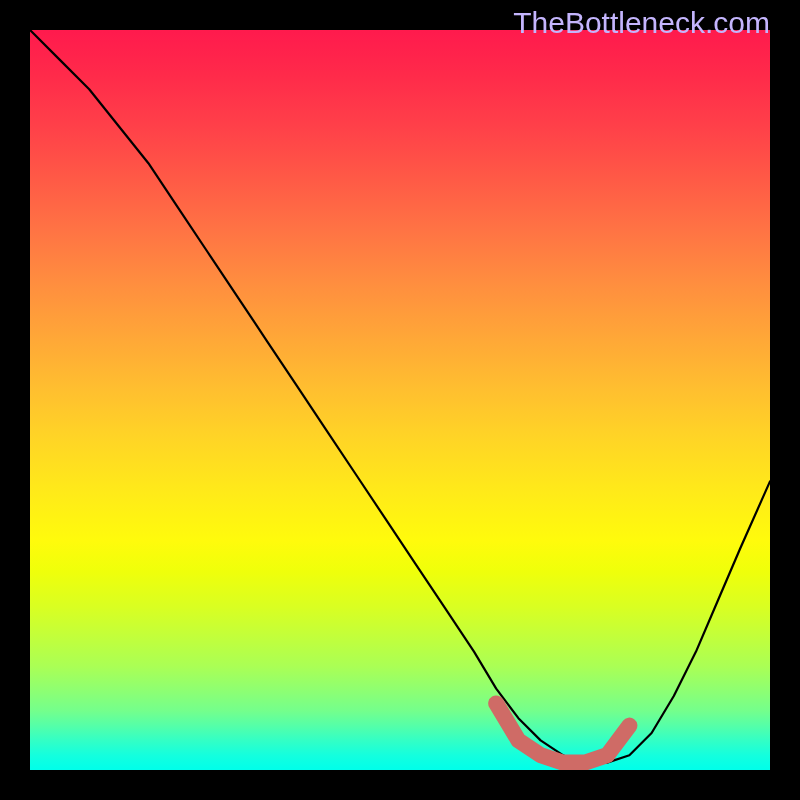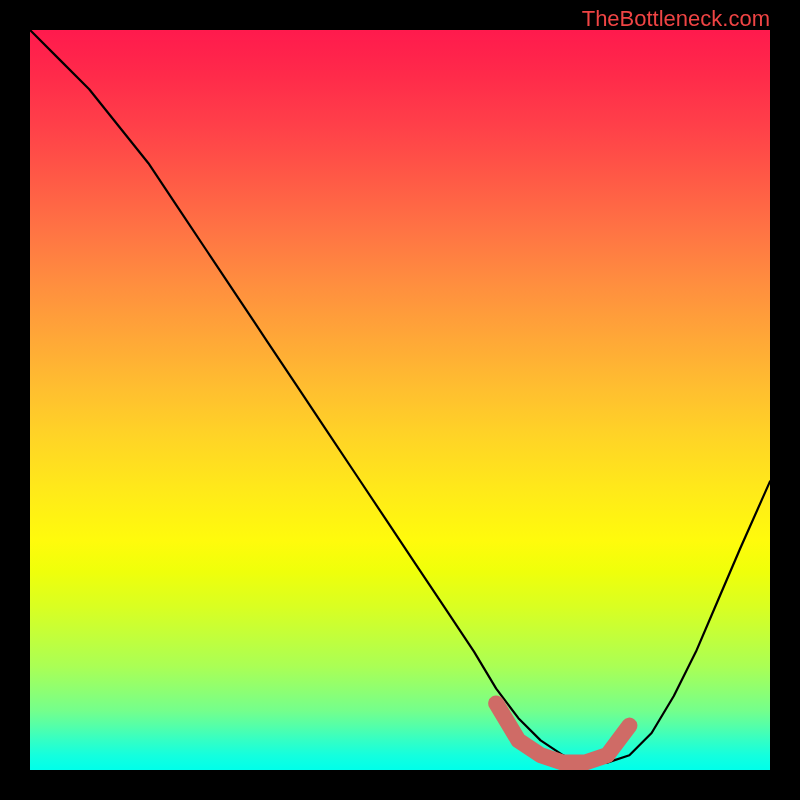--- a/index.html
+++ b/index.html
@@ -7,23 +7,23 @@
   .container {
     position: relative;
     width: 800px;
     height: 800px;
     background: #000;
   }
   .watermark {
     position: absolute;
     top: 6px;
     right: 30px;
-    color: #ef4444;
+    color: #c4b5fd;
     font-family: Arial, Helvetica, sans-serif;
-    font-size: 22px;
+    font-size: 30px;
     font-weight: 400;
     z-index: 10;
     text-align: center;
   }
   .plot-area {
     position: absolute;
     left: 30px;
     top: 30px;
     width: 740px;
     height: 740px;

